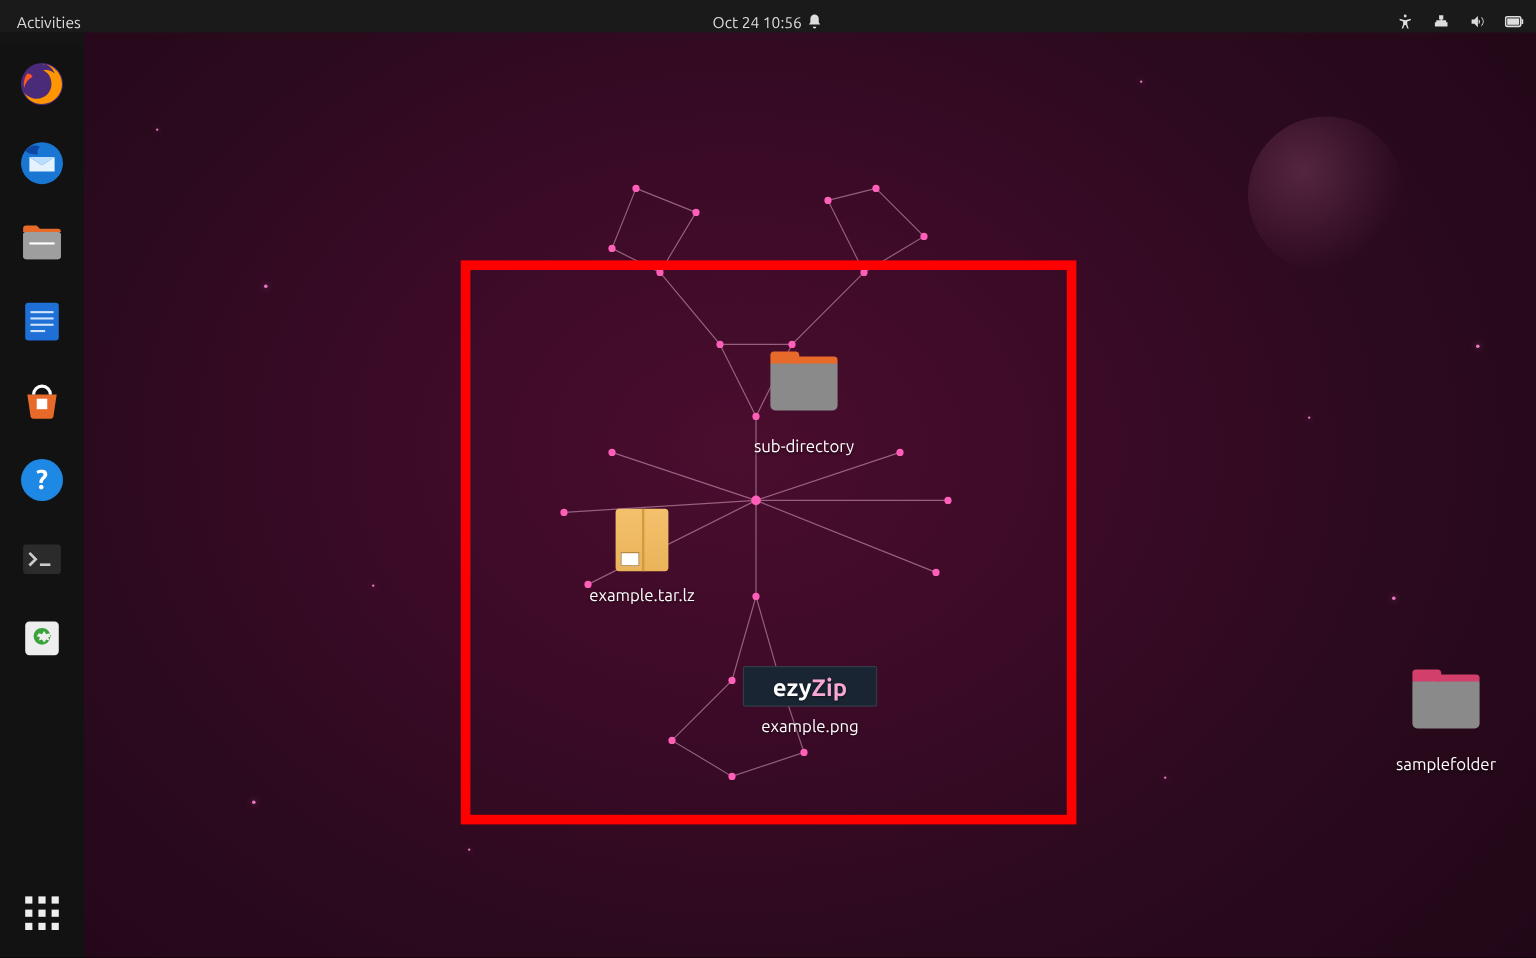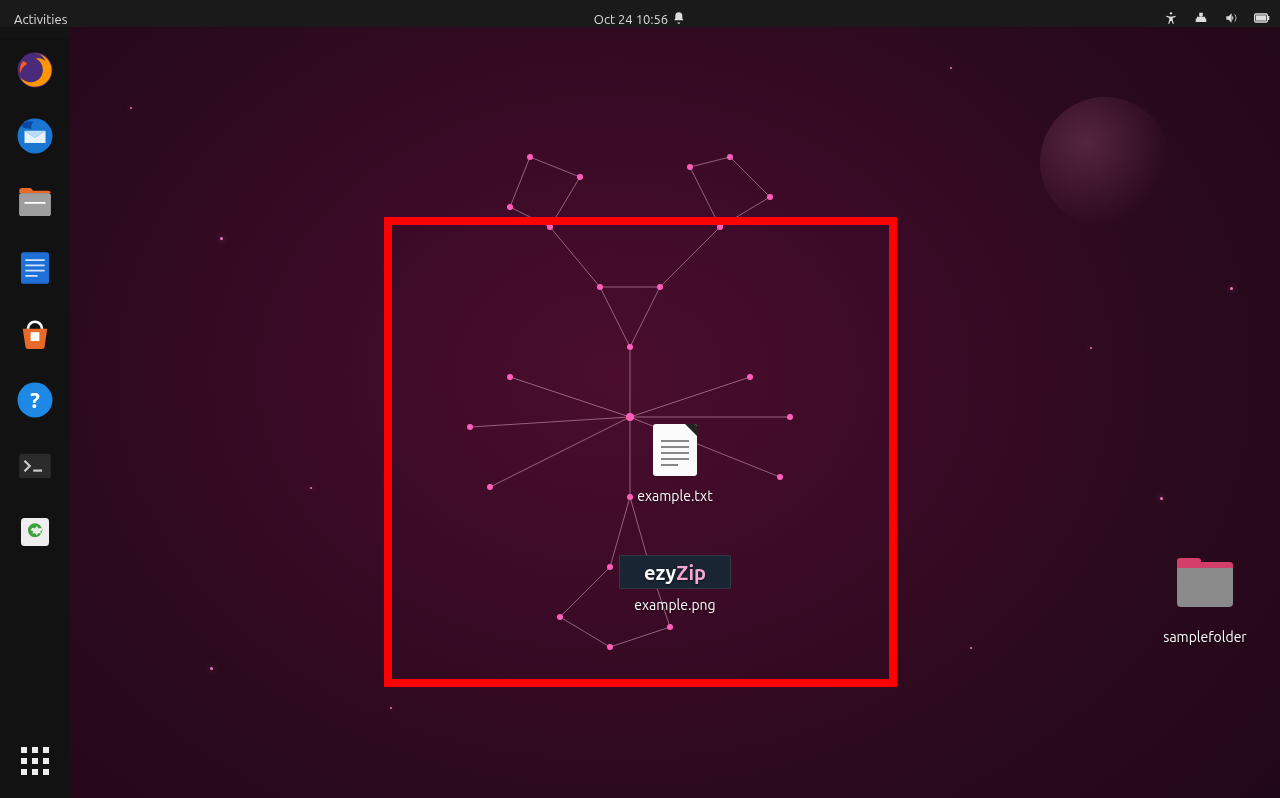--- a/index.html
+++ b/index.html
@@ -289,36 +289,34 @@
         <circle cx="260" cy="450" r="3"></circle>
         <circle cx="210" cy="500" r="3"></circle>
       <circle cx="260" cy="530" r="3"></circle>
         <circle cx="320" cy="510" r="3"></circle>
         <circle cx="300" cy="450" r="3"></circle>
     </g>
   </svg>
 
   <div style="position:absolute; right:110px; top:70px; width:130px; height:130px; border-radius:50%; background:radial-gradient(circle at 35% 35%, rgba(120,60,90,0.55), rgba(50,15,35,0.1) 70%);"></div>
 
-
-
-  <div class="dicon" style="left:545px; top:395px;">
+  <div class="dicon" style="left:540px; top:265px;">
     <div class="iconbox">
-      <div class="txt-shape">
-        <div class="txt-lines">
-            <div></div>
-            <div></div>
-            <div></div>
-            <div></div>
-            <div style="width:60%"></div>
-          </div>
+        <div class="folder-shape"></div>
       </div>
-    </div>
-    <div>example.txt</div>
-  </div>
+    <div>sub-directory</div>
+  </div>
+
+  <div class="dicon" style="left:405px; top:395px;">
+    <div class="iconbox">
+        <div class="archive-shape"></div>
+      </div>
+    <div>example.tar.lz</div>
+  </div>
+
 
   <div class="dicon" style="left:545px; top:528px;">
     <div class="png-thumb">
       <span>ezy</span>
         <span class="zip">Zip</span>
     </div>
     <div>example.png</div>
   </div>
 
   <div class="dicon" style="left:1075px; top:530px;">

